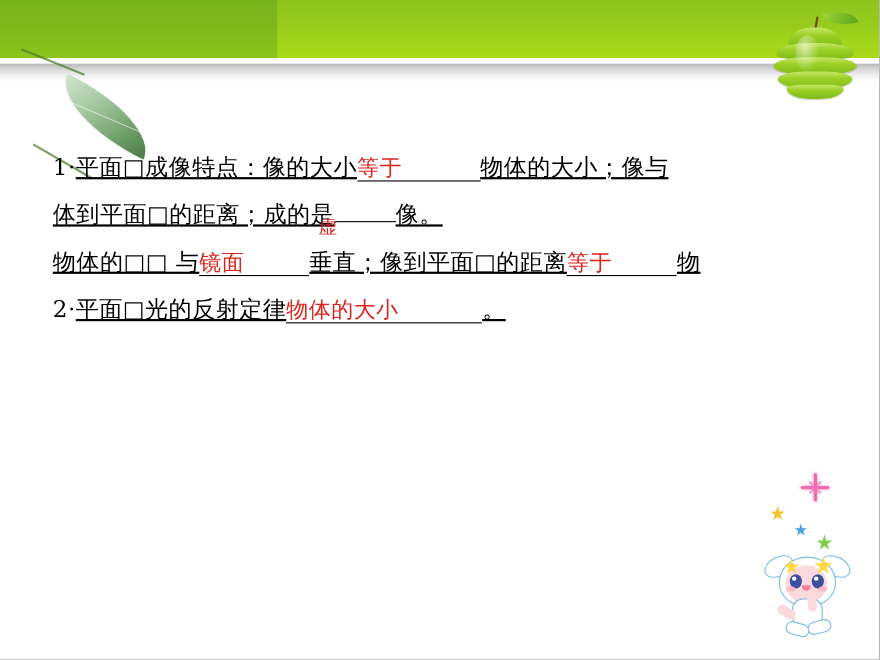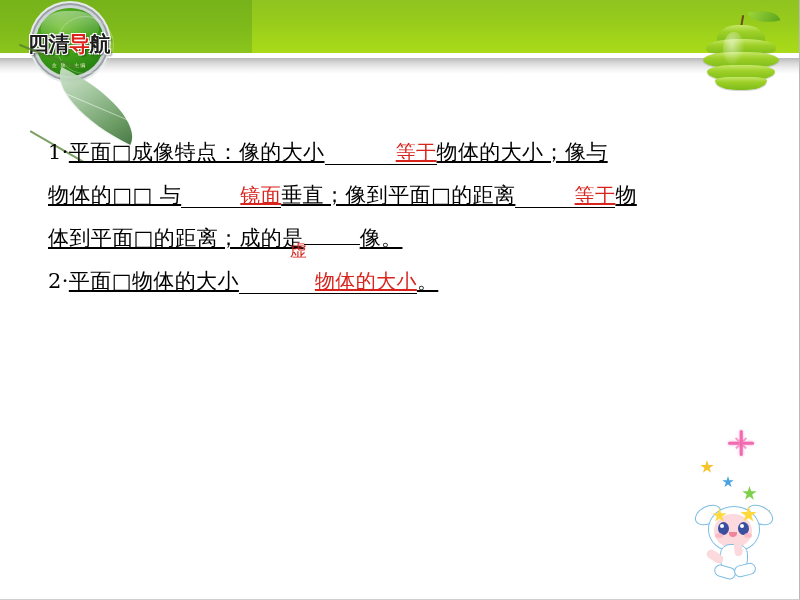--- a/index.html
+++ b/index.html
@@ -215,26 +215,25 @@
     letter-spacing: .4px;
   }
   .num {
     font-family: "DejaVu Serif", "Liberation Serif", serif;
     font-size: 21px;
   }
   .blank {
     position: relative;
     display: inline-block;
     border-bottom: 1.4px solid #000000;
-    text-align: right;
+    text-align: left;
     color: #d8241d;
     font-size: 20px;
     vertical-align: baseline;
     line-height: 1.15;
-    text-decoration: underline;
   }
   .blank.w-equal   { width: 112px; }
   .blank.w-mirror  { width: 100px; }
   .blank.w-equal2  { width: 100px; }
   .blank.w-xu      { width: 56px; }
   .blank.w-law     { width: 178px; }
   .blank.serifred {
     font-family: "DejaVu Serif", "Liberation Serif", serif;
   }
   
@@ -389,27 +388,20 @@
 <body>
 
 <div id="slide">
 
   <div class="header-band"></div>
   <div class="header-band-dark"></div>
   <div class="header-shadow-edge"></div>
   <div class="header-white-line"></div>
   <div class="header-shadow"></div>
 
-  <div class="logo">
-    <div class="logo-disc">
-      <div class="logo-disc-inner"></div>
-    </div>
-    <div class="logo-text"><span class="k-black">四清</span><span class="k-red">导</span><span class="k-black">航</span></div>
-    <div class="logo-sub">金 牌 · 主编</div>
-  </div>
 
   <div class="apple-wrap">
     <div class="apple-leaf"></div>
     <div class="apple-stem"></div>
     <div class="slice s1"></div>
     <div class="slice s2"></div>
     <div class="slice s3"></div>
     <div class="slice s4"></div>
     <div class="slice s5"></div>
     <div class="apple-hl"></div>
@@ -418,23 +410,23 @@
   <div class="fern fern-top">
     <div class="stalk"></div>
   </div>
   <div class="big-leaf"></div>
   <div class="fern fern-bottom">
     <div class="stalk"></div>
   </div>
 
   <div class="content" id="content">
       <div class="qline"><span class="num">1</span><span class="num">·</span><span class="box-glyph">平面□成像特点：像的大小</span><span class="blank w-equal serifred"><span class="ans">等于</span></span><span class="box-glyph">物体的大小；像与</span></div>
+      <div class="qline"><span class="box-glyph">体到平面□的距离；成的是</span><span class="blank w-xu serifred"><span class="ans">虚</span></span><span class="box-glyph">像。</span></div>
       <div class="qline"><span class="box-glyph">物体的□□ 与</span><span class="blank w-mirror serifred"><span class="ans">镜面</span></span><span class="box-glyph">垂直；像到平面□的距离</span><span class="blank w-equal2 serifred"><span class="ans">等于</span></span><span class="box-glyph">物</span></div>
-      <div class="qline"><span class="box-glyph">体到平面□的距离；成的是</span><span class="blank w-xu serifred"><span class="ans">虚</span></span><span class="box-glyph">像。</span></div>
-      <div class="qline"><span class="num">2</span><span class="num">·</span><span class="box-glyph">平面□物体的大小</span><span class="blank w-law serifred"><span class="ans">物体的大小</span></span><span class="box-glyph">。</span></div>
+      <div class="qline"><span class="num">2</span><span class="num">·</span><span class="box-glyph">平面□光的反射定律</span><span class="blank w-law serifred"><span class="ans">物体的大小</span></span><span class="box-glyph">。</span></div>
     </div>
 
   <div class="mascot-area">
     <div class="sparkle">
       <span class="diag1"></span>
         <span class="diag2"></span>
     </div>
     <span class="star-s" style="left:14px;top:36px;width:14px;height:14px;background:#f6c32a;"></span>
     <span class="star-s" style="left:36px;top:52px;width:12px;height:12px;background:#4aa3e0;"></span>
     <span class="star-s" style="left:56px;top:62px;width:15px;height:15px;background:#7ed04a;"></span>

